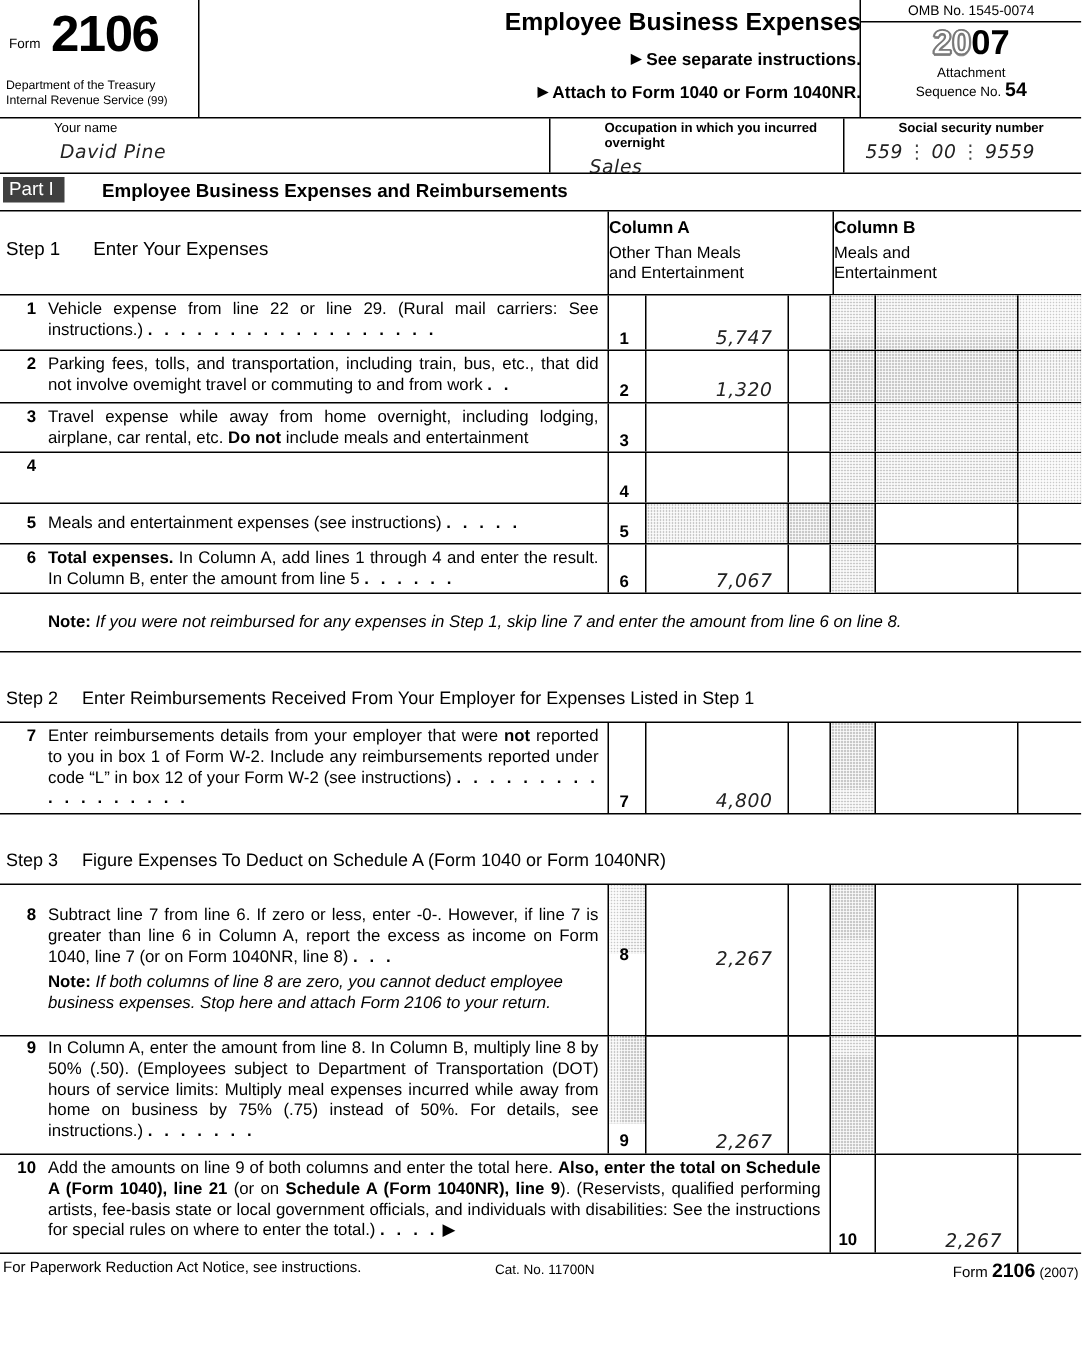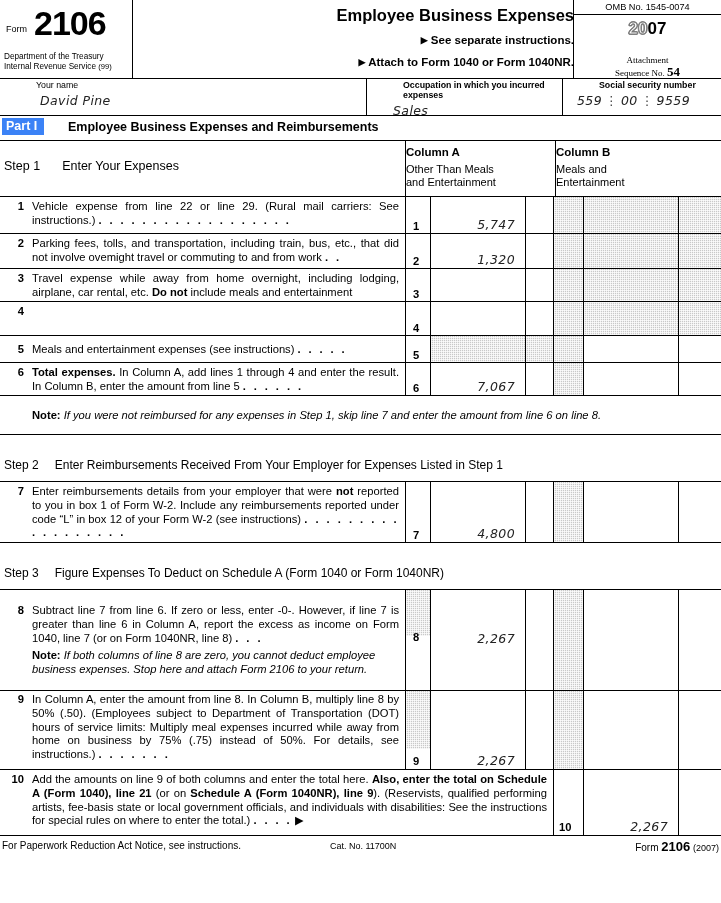--- a/index.html
+++ b/index.html
@@ -78,31 +78,31 @@
     border-left: 1.4px solid #000;
     text-align: center;
   }
   .omb {
     font-size: 9.2px; padding-top: 2px;
     border-bottom: 1px solid #000;
     padding-bottom: 2px;
   }
   .yearline {
     height: 27px; line-height: 27px;
-    font-size: 17px; font-weight: bold;
+    font-size: 23px; font-weight: bold;
     letter-spacing: 0px;
   }
   .yr-hollow {
     color: #fff;
     -webkit-text-stroke: 1px #777;
     text-shadow:
       -1px 0 #8a8a8a, 1px 0 #8a8a8a, 0 -1px #8a8a8a, 0 1px #8a8a8a;
   }
   .attach {
-    font-size: 9px; line-height: 11px; margin-top: 13px; font-family: Liberation Serif, serif;
+    font-size: 9px; line-height: 11px; margin-top: 1px;
   }
   .attach .seqno { font-size: 13px; font-weight: bold; }
 
   
   .namerow {
     position: relative; height: 36px;
     border-bottom: 1.6px solid #000;
   }
   .nr-cell { position: absolute; top: 0; height: 36px; }
   .nr-name   { left: 0;   width: 366px; }
@@ -115,22 +115,22 @@
   .ssn-val { padding-left: 14px; padding-top: 3px; }
   .ssn-sep { color:#444; padding: 0 3px; font-style: normal; }
 
   
   .partbar {
     position: relative; height: 24px;
     border-bottom: 1.8px solid #000;
   }
   .part-tag {
     position: absolute; left: 2px; top: 2px;
-    background: #3b82f6; color: #fff;
-    font-size: 12.5px; font-weight: bold;
+    background: #404040; color: #fff;
+    font-size: 12.5px; font-weight: normal;
     padding: 1px 7px 2px 4px;
     text-align: center;
   }
   .part-title {
     position: absolute; left: 68px; top: 4px;
     font-size: 12.5px; font-weight: bold;
   }
 
   
   .colhead {
@@ -271,21 +271,21 @@
       </div>
     </div>
   </div>
 
   <div class="namerow">
     <div class="nr-cell nr-name">
       <div class="nr-label">Your name</div>
       <div class="nr-value hand">David Pine</div>
     </div>
     <div class="nr-cell nr-occ">
-      <div class="nr-label b">Occupation in which you incurred expenses</div>
+      <div class="nr-label b">Occupation in which you incurred overnight</div>
       <div class="nr-value occ hand">Sales</div>
     </div>
     <div class="nr-cell nr-ssn">
       <div class="nr-label b">Social security number</div>
       <div class="ssn-val hand"><span>559</span><span class="ssn-sep">⋮</span><span>00</span><span class="ssn-sep">⋮</span><span>9559</span></div>
     </div>
   </div>
 
   <div class="partbar">
     <div class="part-tag">Part I</div>

